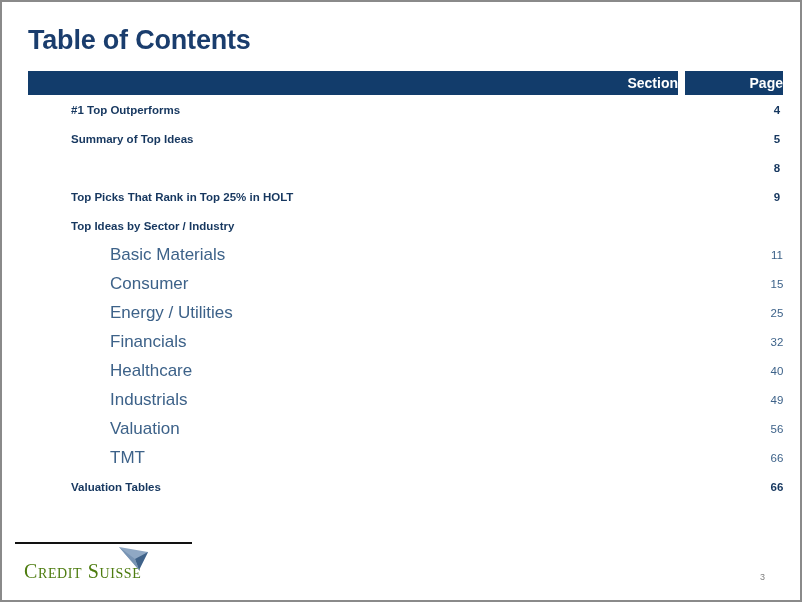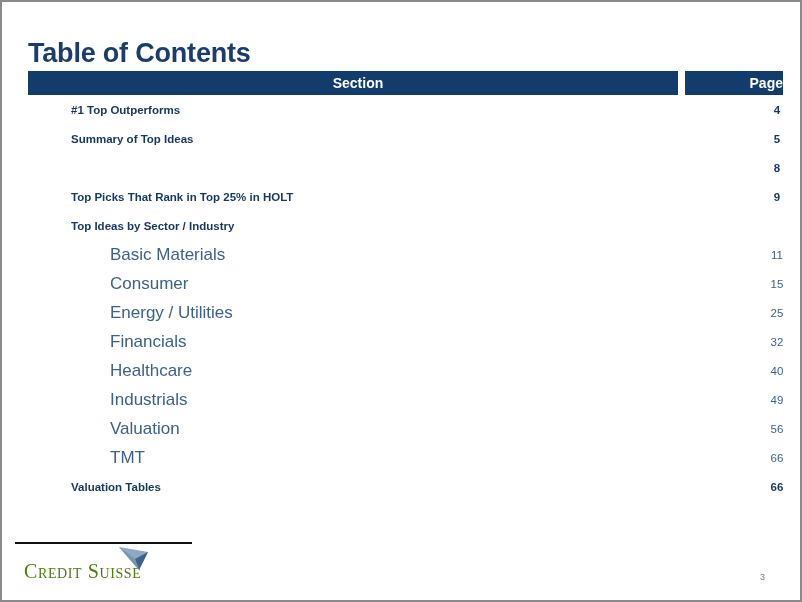--- a/index.html
+++ b/index.html
@@ -19,21 +19,21 @@
     background: #ffffff;
     box-sizing: border-box;
     border: 2px solid #8a8a8a;
     overflow: hidden;
   }
 
   
   #page-title {
     position: absolute;
     left: 26px;
-    top: 36px;
+    top: 23px;
     font-size: 27px;
     font-weight: bold;
     color: #1a3d6d;
     letter-spacing: -0.2px;
     white-space: nowrap;
   }
 
   
   #table-header {
     position: absolute;
@@ -50,21 +50,21 @@
     color: #ffffff;
     font-size: 14px;
     font-weight: bold;
     line-height: 24px;
     box-sizing: border-box;
   }
   #header-section {
     left: 0;
     width: 650px;
     padding-left: 10px;
-    text-align: center;
+    text-align: right;
   }
   #header-page {
     left: 657px;
     width: 98px;
     text-align: right;
   }
 
   
   #toc-rows {
     position: absolute;

